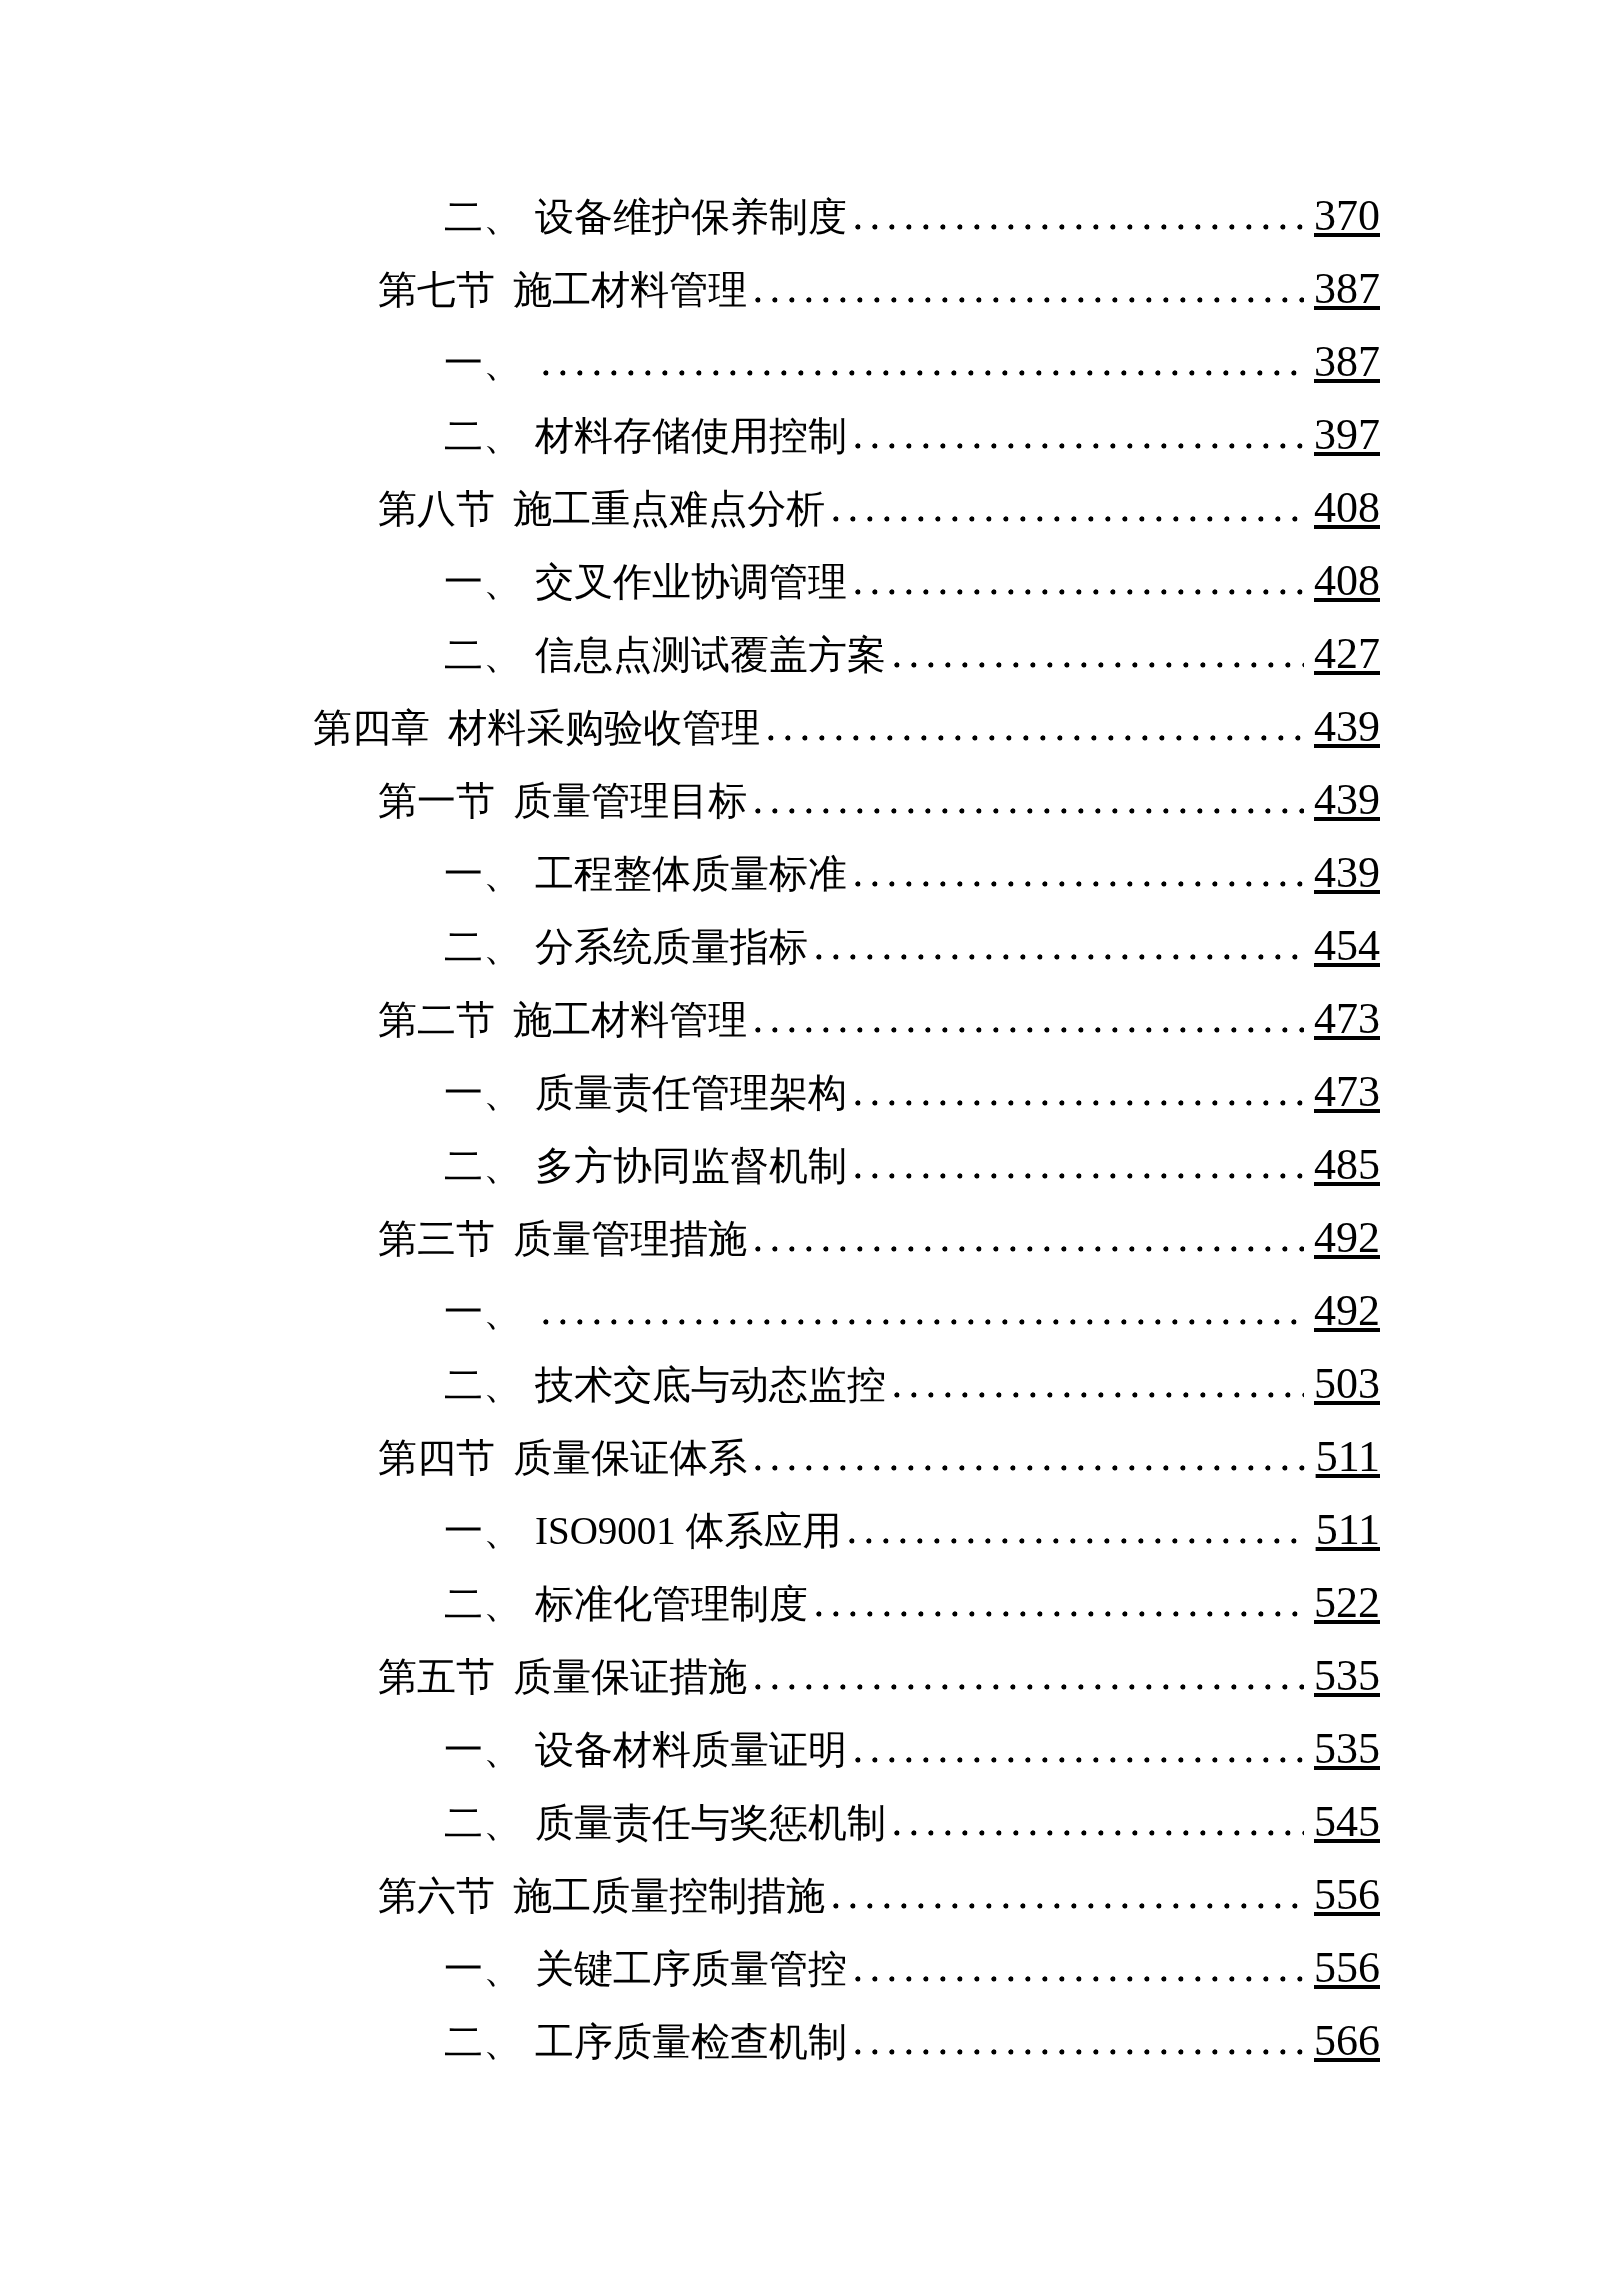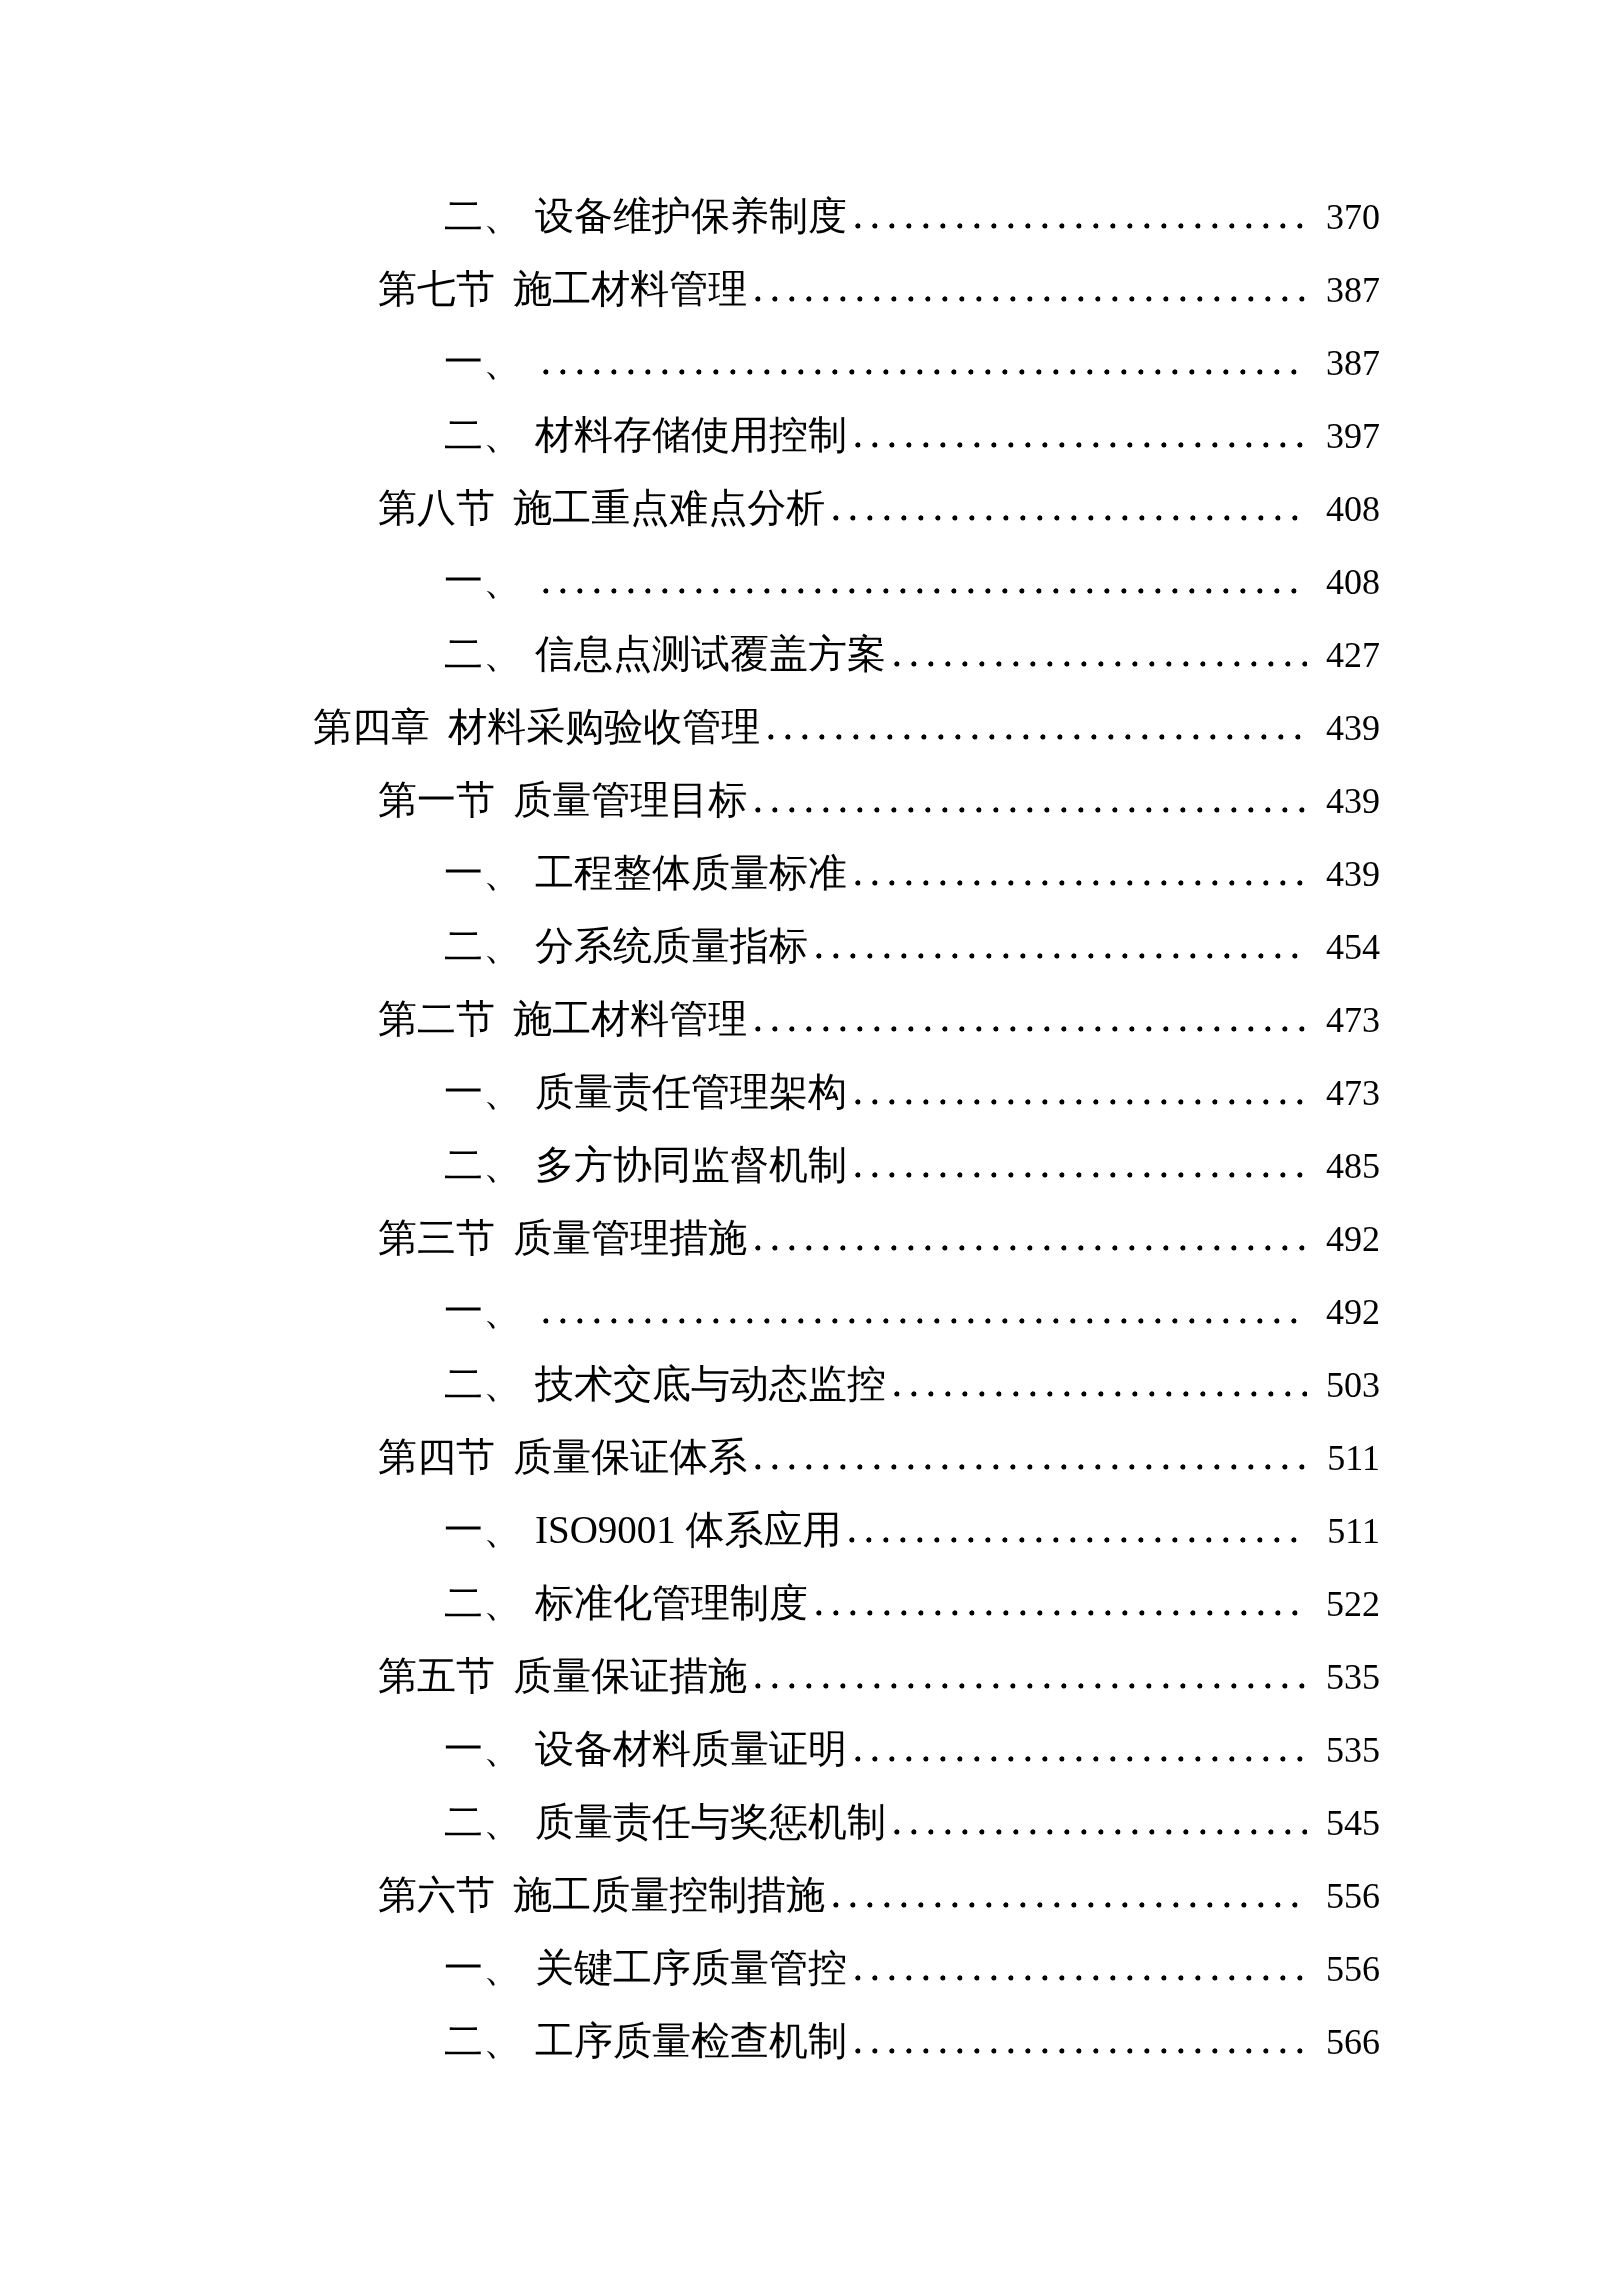--- a/index.html
+++ b/index.html
@@ -44,24 +44,25 @@
     min-width: 0;
     height: 5.9px;
     margin-left: 7.9px;
     margin-right: 10.5px;
     background-image: radial-gradient(circle at 2.9px 2.9px, #000000 2.3px, rgba(0,0,0,0) 2.8px);
     background-size: 17px 5.9px;
     background-repeat: repeat-x;
     background-position: left bottom;
   }
   .page-num {
-    font-size: 36px;
+    font-size: 44px;
     line-height: 73px;
     min-width: 63px;
     text-align: right;
+    text-decoration: underline;
   }
 </style>
 </head>
 <body>
 
 <div class="toc" id="toc">
   <div class="toc-row sub">
     <span class="label">二、</span>
     <span class="title">设备维护保养制度</span>
     <span class="dots"></span>
@@ -90,20 +91,21 @@
 
   <div class="toc-row section">
     <span class="label">第八节</span>
     <span class="title">施工重点难点分析</span>
     <span class="dots"></span>
     <span class="page-num">408</span>
   </div>
 
   <div class="toc-row sub">
     <span class="label">一、</span>
+    <span class="title">交叉作业协调管理</span>
     <span class="dots"></span>
     <span class="page-num">408</span>
   </div>
 
   <div class="toc-row sub">
     <span class="label">二、</span>
     <span class="title">信息点测试覆盖方案</span>
     <span class="dots"></span>
     <span class="page-num">427</span>
   </div>

